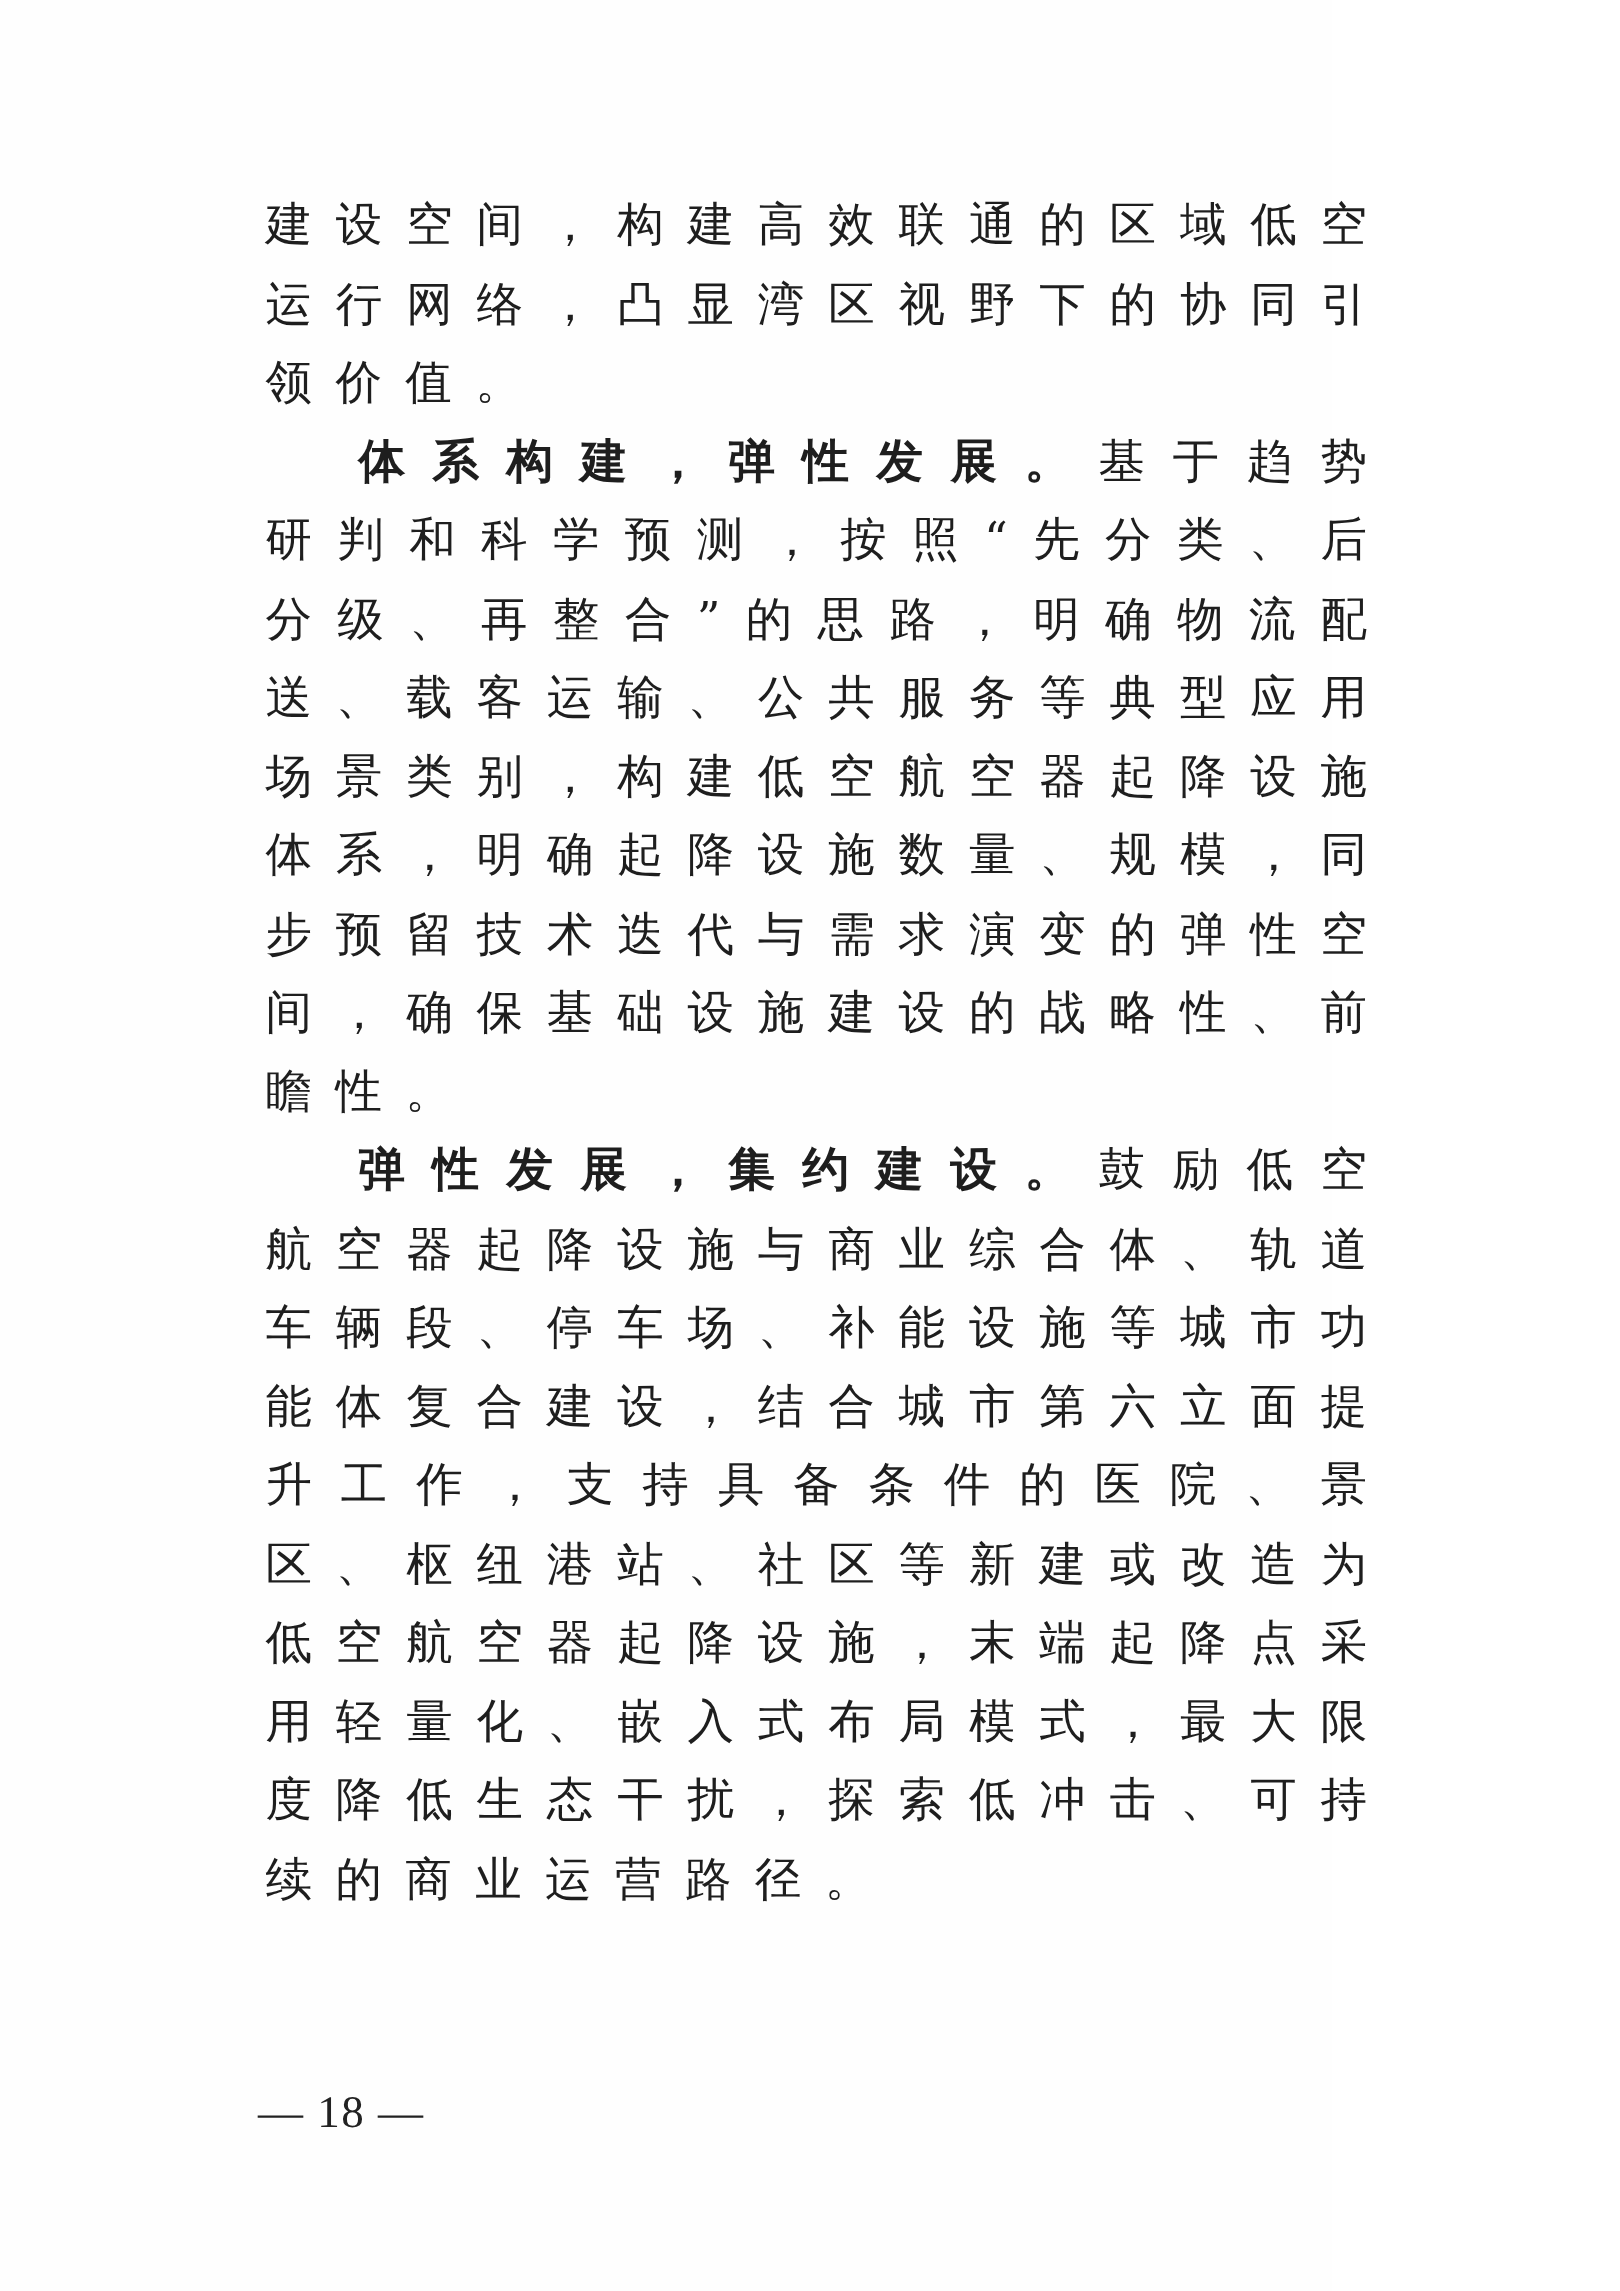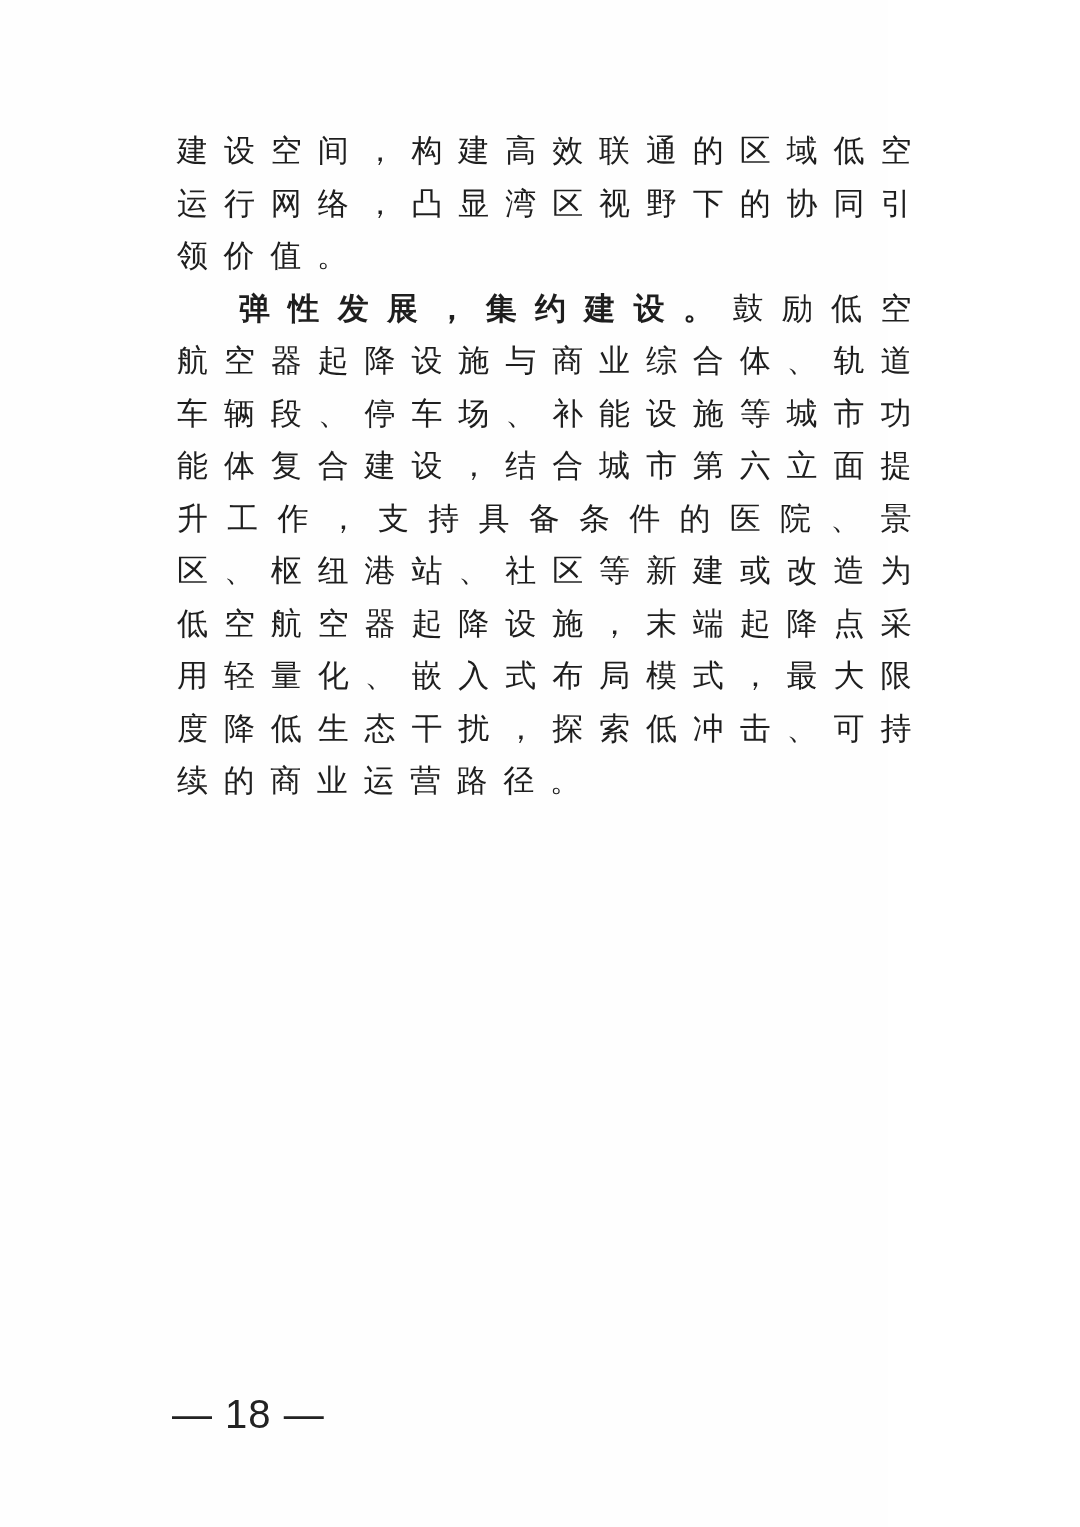--- a/index.html
+++ b/index.html
@@ -40,22 +40,22 @@
     .para.indent {
       text-indent: 62px;
     }
     .para .lead {
       font-weight: bold;
     }
     .page-number {
       position: absolute;
       left: 172px;
       top: 1392px;
-      font-family: Liberation Sans, sans-serif;
-      font-size: 40px;
+      font-family: Liberation Serif, serif;
+      font-size: 30px;
       color: #222;
       letter-spacing: 1px;
       white-space: pre;
     }
     .watermark {
       position: absolute;
       left: 786px;
       top: 1460px;
       display: flex;
       align-items: center;
@@ -74,20 +74,23 @@
 </head>
 <body>
 
 <div class="page">
 
   <div class="body-text">
     <p class="para">
       <span class="lead"></span><span>建设空间，构建高效联通的区域低空运行网络，凸显湾区视野下的协同引领价值。</span>
     </p>
     <p class="para indent">
+      <span class="lead">体系构建，弹性发展。</span><span>基于趋势研判和科学预测，按照“先分类、后分级、再整合”的思路，明确物流配送、载客运输、公共服务等典型应用场景类别，构建低空航空器起降设施体系，明确起降设施数量、规模，同步预留技术迭代与需求演变的弹性空间，确保基础设施建设的战略性、前瞻性。</span>
+    </p>
+    <p class="para indent">
       <span class="lead">弹性发展，集约建设。</span><span>鼓励低空航空器起降设施与商业综合体、轨道车辆段、停车场、补能设施等城市功能体复合建设，结合城市第六立面提升工作，支持具备条件的医院、景区、枢纽港站、社区等新建或改造为低空航空器起降设施，末端起降点采用轻量化、嵌入式布局模式，最大限度降低生态干扰，探索低冲击、可持续的商业运营路径。</span>
     </p>
 
   </div>
 
   <div class="page-number">— 18 —</div>
 
 
 </div>
 

